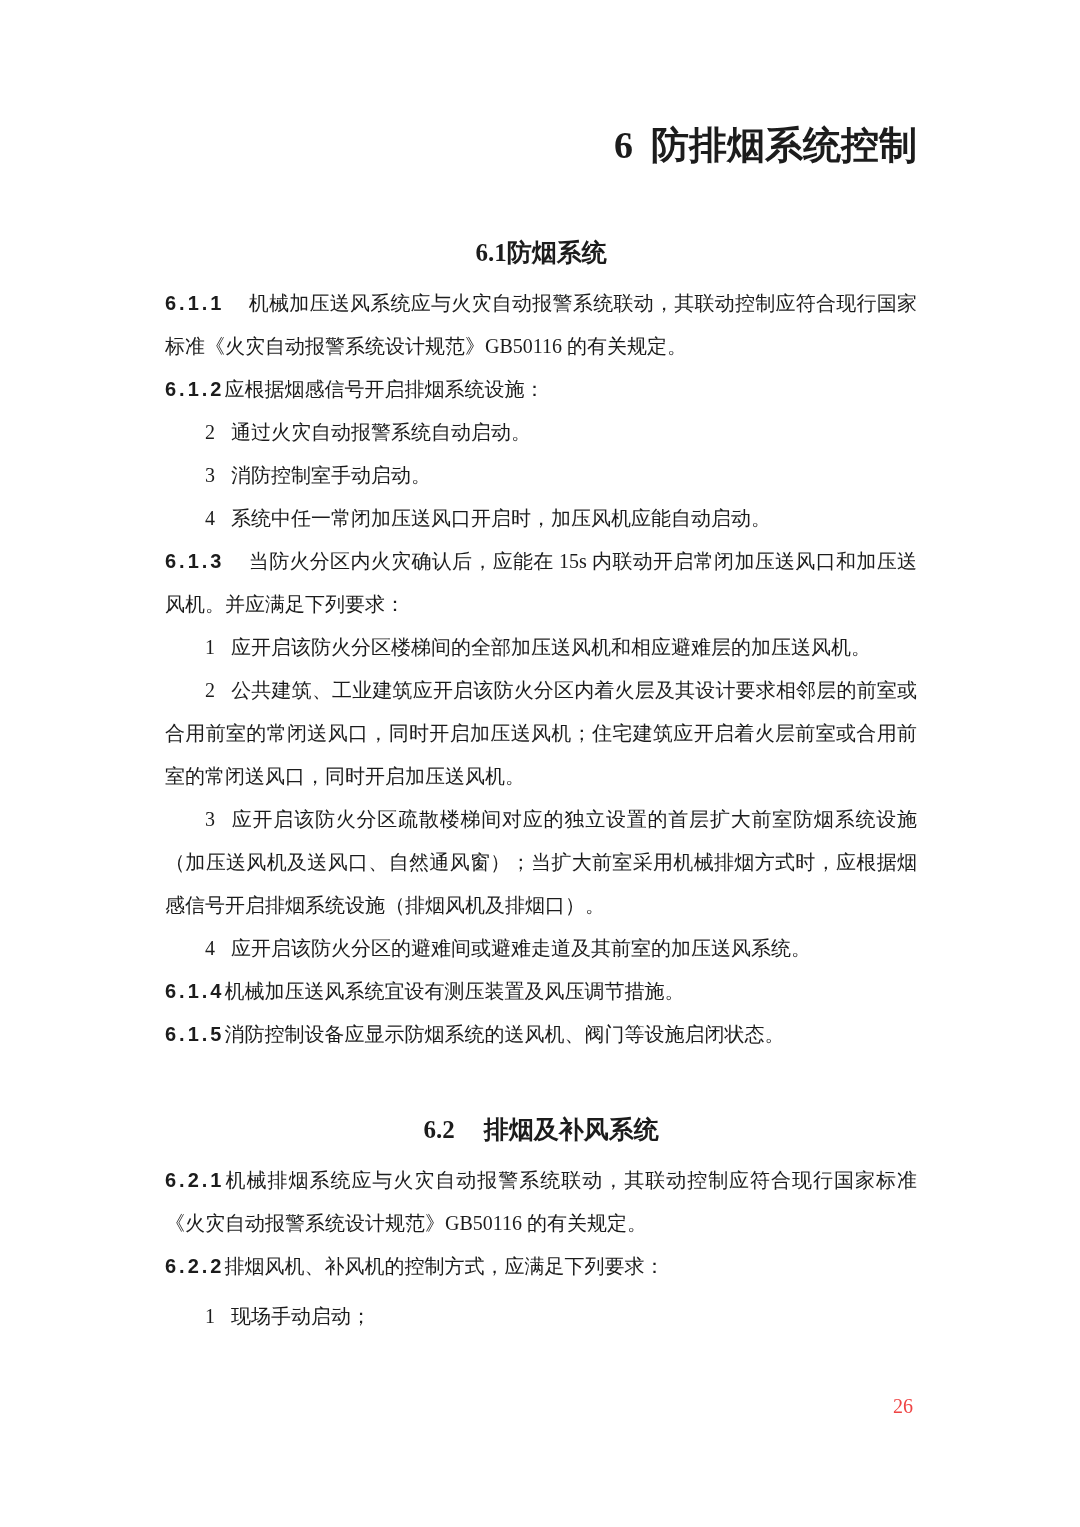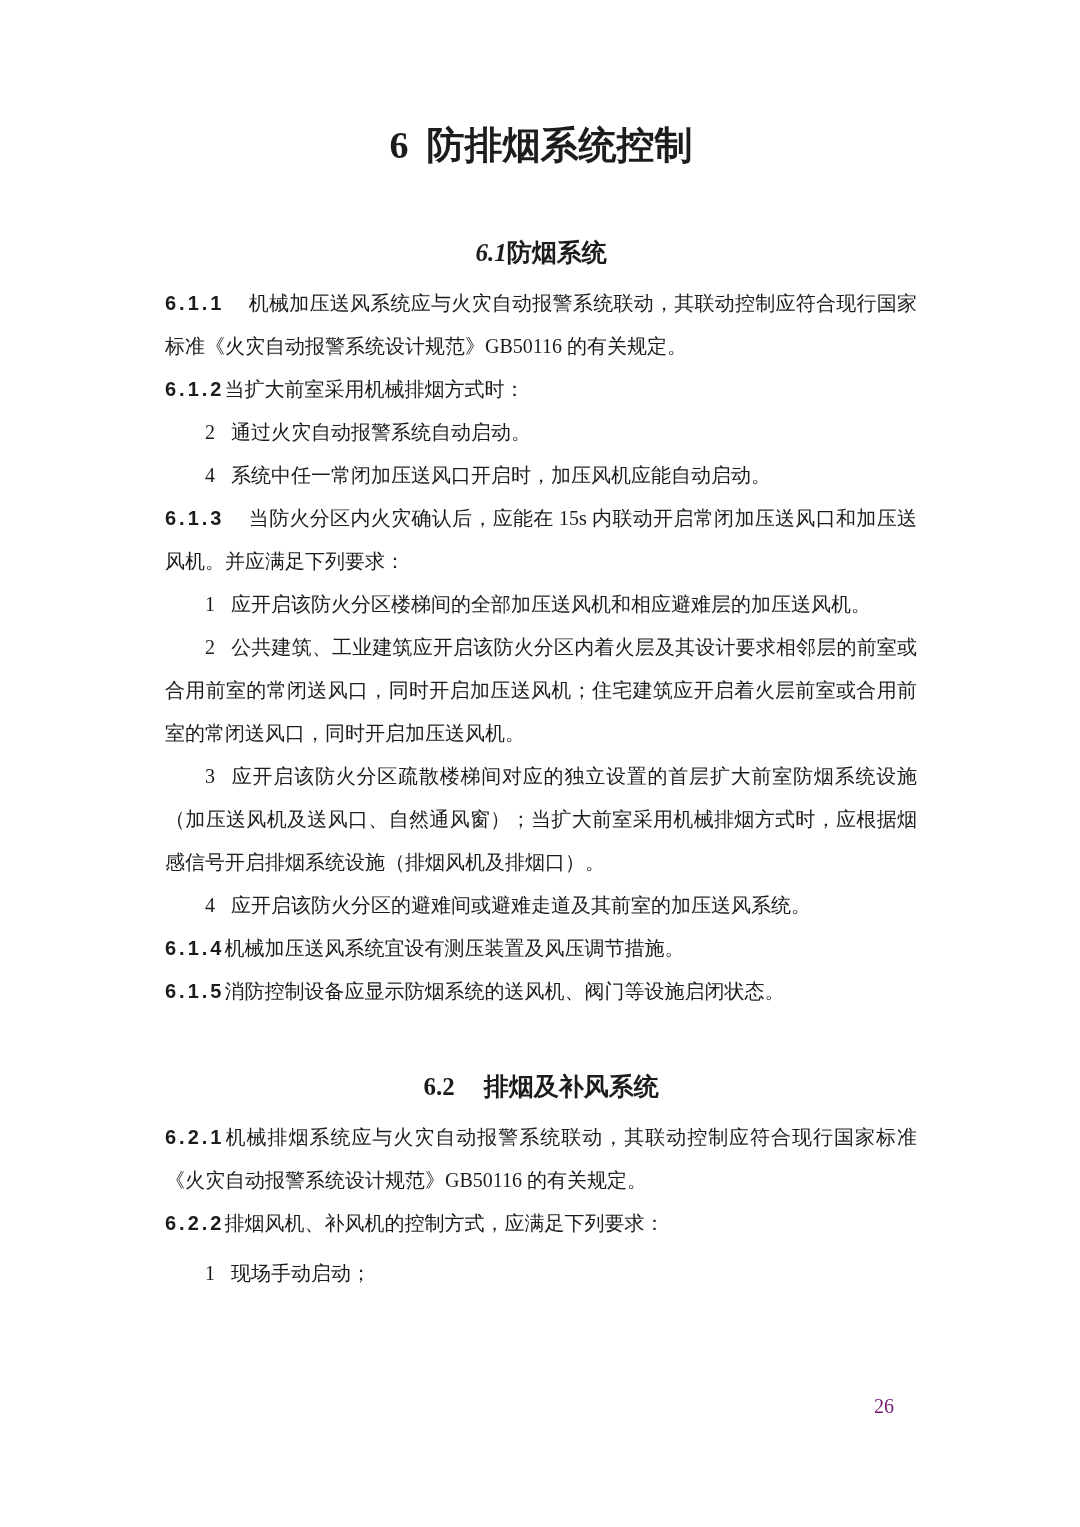--- a/index.html
+++ b/index.html
@@ -18,34 +18,34 @@
     box-sizing: border-box;
   }
   .content {
     padding: 0 163px 0 165px;
   }
   h1.chapter-title {
     margin: 126px 0 0 0;
     font-size: 38px;
     line-height: 1;
     font-weight: bold;
-    text-align: center;
+    text-align: right;
     white-space: nowrap;
   }
   .ch-num { margin-right: 18px; }
   h2.sec-heading {
     font-size: 25px;
     line-height: 1;
     font-weight: bold;
     text-align: center;
     white-space: nowrap;
   }
   h2.s1 { margin: 76px 0 17px 0; }
   h2.s2 { margin: 61px 0 17px 0; }
-  h2.s1 .sec-num { margin-right: 0; font-style: italic; }
+  h2.s1 .sec-num { margin-right: 0; }
   h2.s2 .sec-num { margin-right: 29px; }
   p.clause, p.item {
     margin: 0;
     font-size: 20px;
     line-height: 43px;
     text-align: justify;
     overflow-wrap: break-word;
   }
   .cnum {
     font-family: "Liberation Sans", "DejaVu Sans", sans-serif;
@@ -53,43 +53,44 @@
     font-size: 20px;
     letter-spacing: 3px;
     white-space: nowrap;
   }
   .cnum.wide { margin-right: 24px; }
   p.item { text-indent: 40px; }
   .inum { margin-right: 16px; }
   p.item.extra-gap { margin-top: 7px; }
   .page-number {
     position: absolute;
-    left: 874px;
+    left: 893px;
     top: 1394px;
     font-size: 20px;
     line-height: 1.2;
-    color: #701a75;
+    color: #ef4444;
   }
 </style>
 </head>
 <body>
 
 <div class="page">
   <div class="content">
 
     <h1 class="chapter-title"><span class="ch-num">6</span><span class="ch-text">防排烟系统控制</span></h1>
 
     <section>
       <h2 class="sec-heading s1"><span class="sec-num">6.1</span><span class="sec-text">防烟系统</span></h2>
 
       <p class="clause"><span class="cnum wide">6.1.1</span><span class="ctext">机械加压送风系统应与火灾自动报警系统联动，其联动控制应符合现行国家标准《火灾自动报警系统设计规范》GB50116 的有关规定。</span></p>
 
-      <p class="clause"><span class="cnum">6.1.2</span><span class="ctext">当扩大前室采用机械排烟方式时：</span></p>
+      <p class="clause"><span class="cnum">6.1.2</span><span class="ctext">应根据烟感信号开启排烟系统设施：</span></p>
 
       <p class="item"><span class="inum">2</span><span class="itext">通过火灾自动报警系统自动启动。</span></p>
+      <p class="item"><span class="inum">3</span><span class="itext">消防控制室手动启动。</span></p>
       <p class="item"><span class="inum">4</span><span class="itext">系统中任一常闭加压送风口开启时，加压风机应能自动启动。</span></p>
 
       <p class="clause"><span class="cnum wide">6.1.3</span><span class="ctext">当防火分区内火灾确认后，应能在 15s 内联动开启常闭加压送风口和加压送风机。并应满足下列要求：</span></p>
 
       <p class="item"><span class="inum">1</span><span class="itext">应开启该防火分区楼梯间的全部加压送风机和相应避难层的加压送风机。</span></p>
       <p class="item"><span class="inum">2</span><span class="itext">公共建筑、工业建筑应开启该防火分区内着火层及其设计要求相邻层的前室或合用前室的常闭送风口，同时开启加压送风机；住宅建筑应开启着火层前室或合用前室的常闭送风口，同时开启加压送风机。</span></p>
       <p class="item"><span class="inum">3</span><span class="itext">应开启该防火分区疏散楼梯间对应的独立设置的首层扩大前室防烟系统设施（加压送风机及送风口、自然通风窗）；当扩大前室采用机械排烟方式时，应根据烟感信号开启排烟系统设施（排烟风机及排烟口）。</span></p>
       <p class="item"><span class="inum">4</span><span class="itext">应开启该防火分区的避难间或避难走道及其前室的加压送风系统。</span></p>
 
       <p class="clause"><span class="cnum">6.1.4</span><span class="ctext">机械加压送风系统宜设有测压装置及风压调节措施。</span></p>

